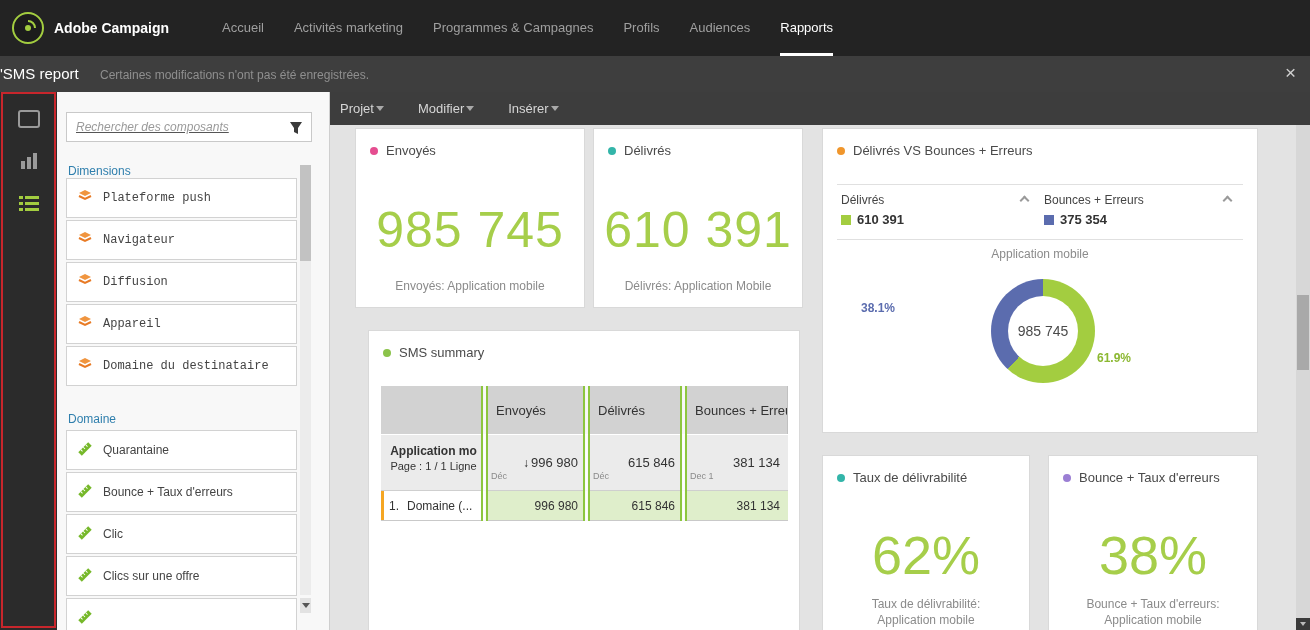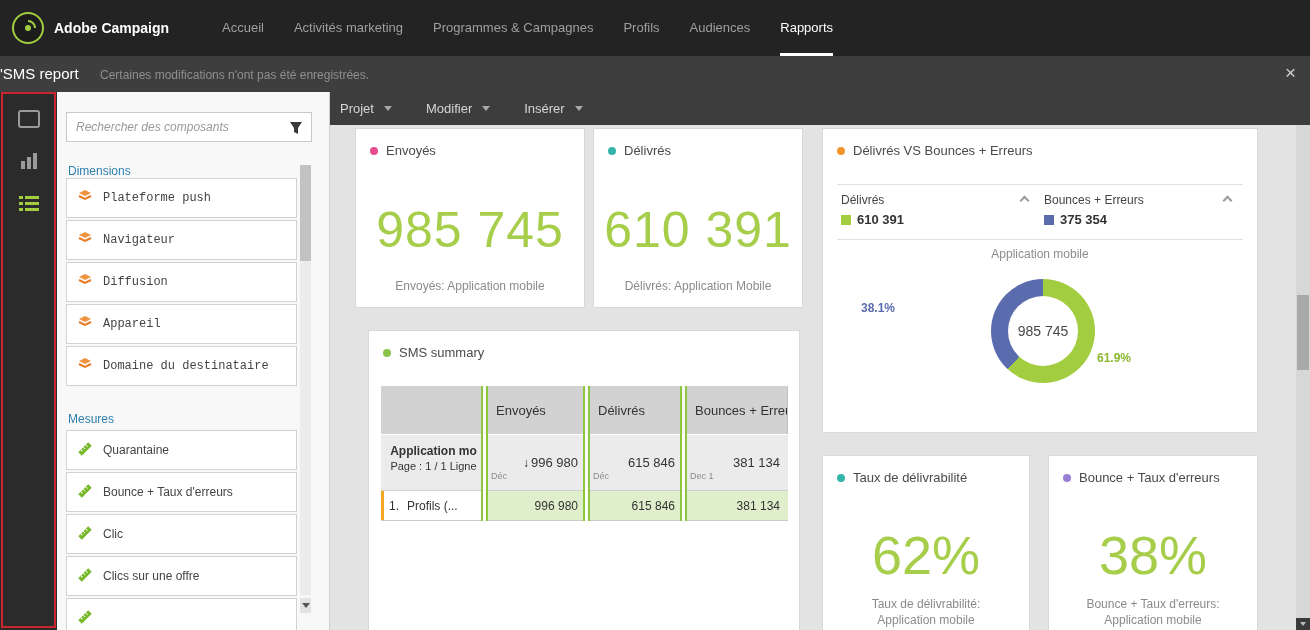--- a/index.html
+++ b/index.html
@@ -23,36 +23,36 @@
 
   
   .leftstrip { position:absolute; left:0; top:92px; width:57px; height:538px; background:#2b2b2b; }
   .strip-icon { width:57px; height:42px; display:flex; align-items:center; justify-content:center; cursor:pointer; }
   .leftstrip .pad { height:6px; }
   .red-box { position:absolute; left:1px; top:92px; width:55px; height:536px; border:2px solid #c8262c; pointer-events:none; z-index:9; }
 
   
   .palette { position:absolute; left:57px; top:92px; width:273px; height:538px; background:#f8f8f8; border-right:1px solid #cfcfcf; overflow:hidden; }
   .search-wrap { position:absolute; left:9px; top:20px; width:246px; height:30px; background:#fff; border:1px solid #c9c9c9; }
-  .search-input { border:0; outline:0; width:205px; height:28px; padding:0 9px; font-size:12px; font-style:italic; color:#555; background:transparent; font-family:inherit; }
+  .search-input { border:0; outline:0; width:205px; height:28px; padding:0 9px; font-size:12px; font-style:italic; color:#555; background:transparent; font-family:inherit;text-decoration:underline; }
   .search-input::placeholder { color:#9a9a9a; font-style:italic; }
   .funnel { position:absolute; right:8px; top:8px; cursor:pointer; }
   .sec-label { position:absolute; left:11px; font-size:12px; color:#2f7fad; }
   .sec-dimensions { top:72px; } .sec-mesures { top:320px; }
   .items { position:absolute; left:9px; width:231px; }
   .items-dim { top:86px;font-family:Liberation Mono, monospace; } .items-mes { top:338px; }
   .item { height:40px; background:#fff; border:1px solid #d2d2d2; margin-bottom:2px; display:flex; align-items:center; gap:10px; padding:0 10px; font-size:12px; color:#444; cursor:pointer; }
   .pal-track { position:absolute; left:243px; top:73px; width:11px; height:430px; background:#ececec; }
   .pal-thumb { position:absolute; left:243px; top:73px; width:11px; height:96px; background:#c2c2c2; cursor:pointer; }
   .pal-down { position:absolute; left:243px; top:506px; width:11px; height:15px; background:#e2e2e2; display:flex; align-items:center; justify-content:center; cursor:pointer; }
   .tri-down { width:0; height:0; border-left:4px solid transparent; border-right:4px solid transparent; border-top:5px solid #555; }
 
   
   .menubar { position:absolute; left:330px; top:92px; width:980px; height:33px; background:#3d3d3d; display:flex; align-items:center; gap:34px; padding-left:10px; }
-  .menu-item { color:#d6d6d6; font-size:13px; display:flex; align-items:center; gap:10px; cursor:pointer; }
+  .menu-item { color:#d6d6d6; font-size:13px; display:flex; align-items:center; gap:2px; cursor:pointer; }
   .chev { width:0; height:0; border-left:4px solid transparent; border-right:4px solid transparent; border-top:5px solid #a9a9a9; }
 
   
   .canvas { position:absolute; left:330px; top:125px; width:966px; height:505px; background:#e3e3e3; overflow:hidden; }
   .card { position:absolute; background:#fff; border:1px solid #d9d9d9; }
   .card-title { position:absolute; left:14px; top:14px; display:flex; align-items:center; gap:8px; font-size:13px; color:#4a4a4a; }
   .dot { width:8px; height:8px; border-radius:50%; flex:0 0 auto; }
   .big-num { position:absolute; left:0; right:0; top:72px; text-align:center; font-size:50px; color:#a6ce4a; letter-spacing:1px; }
   .caption { position:absolute; left:0; right:0; bottom:14px; text-align:center; font-size:12px; color:#8b8b8b; }
 
@@ -202,21 +202,21 @@
     </div>
     <div class="item">
       <span><svg width="16" height="16" viewBox="0 0 16 16">
             <path d="M2 5l6-3 6 3-6 3z" fill="#f0953f"></path>
             <path d="M2 8l6 3 6-3" fill="none" stroke="#e87a24" stroke-width="2"></path>
           </svg></span>
       <span>Domaine du destinataire</span>
     </div>
   </div>
 
-  <div class="sec-label sec-mesures">Mesures</div>
+  <div class="sec-label sec-mesures">Domaine</div>
   <div class="items items-mes">
     <div class="item">
       <span><svg width="16" height="16" viewBox="0 0 16 16">
             <g transform="rotate(-45 8 8)">
               <rect x="1" y="5.5" width="14" height="5" fill="#76b82a"></rect>
               <path d="M4.5 5.5v2.5M8 5.5v2.5M11.5 5.5v2.5" stroke="#fff" stroke-width="1"></path>
             </g>
           </svg></span>
       <span>Quarantaine</span>
     </div>
@@ -363,21 +363,21 @@
         <div class="g-cell c3">
           <span class="g-sub">Dec 1</span>
           <span class="g-val">
               <span>381 134</span>
             </span>
         </div>
       </div>
       <div class="t-row">
         <div class="r-first">
           <span>1.</span>
-          <span>Profils (...</span>
+          <span>Domaine (...</span>
         </div>
         <div class="r-cell c1">996 980</div>
         <div class="r-cell c2">615 846</div>
         <div class="r-cell c3">381 134</div>
       </div>
       <div class="handle h1"></div>
       <div class="handle h2"></div>
       <div class="handle h3"></div>
     </div>
   </div>

